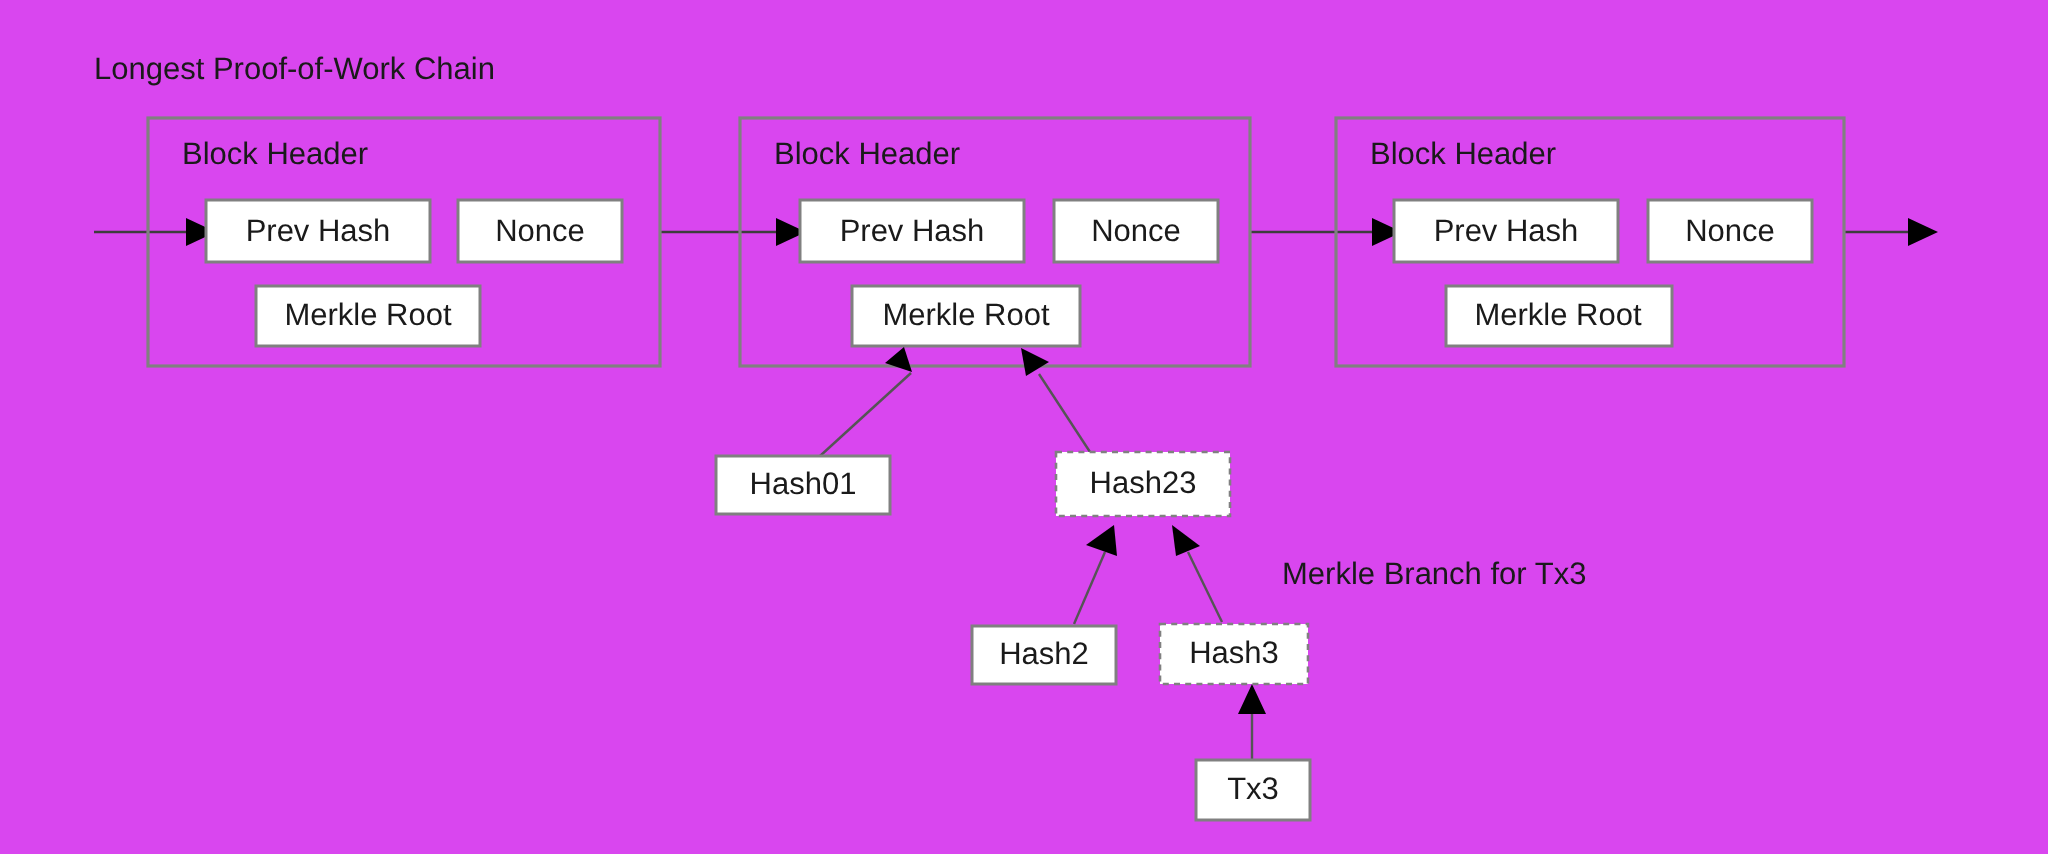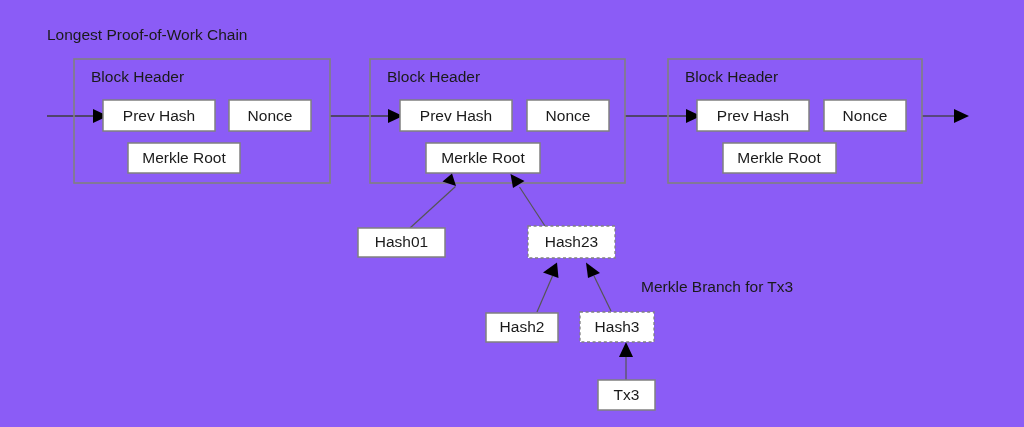--- a/index.html
+++ b/index.html
@@ -7,21 +7,21 @@
     padding: 0;
     background: #ffffff;
   }
   body {
     font-family: "Liberation Sans", sans-serif;
   }
   #diagram-root {
     position: relative;
     width: 1024px;
     height: 427px;
-    background: #8b5cf6;
+    background: #d946ef;
     overflow: hidden;
   }
   svg#diagram-svg {
     position: absolute;
     left: 0;
     top: 0;
     width: 1024px;
     height: 427px;
     display: block;
   }

